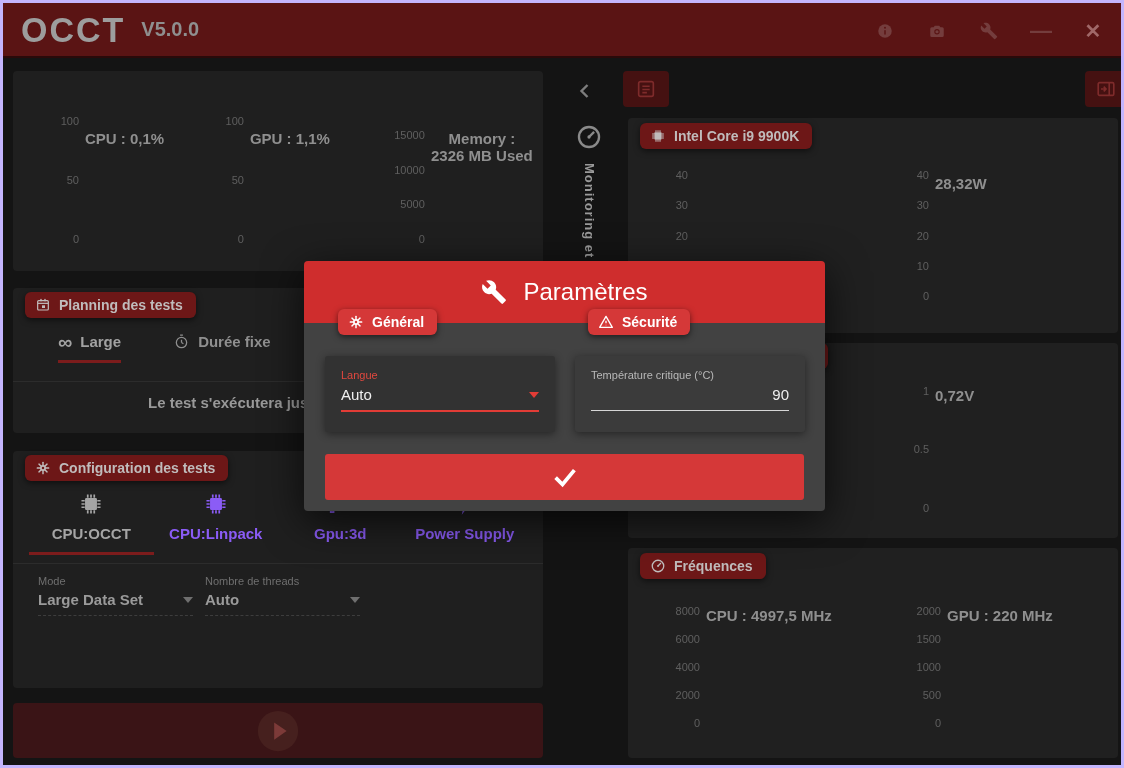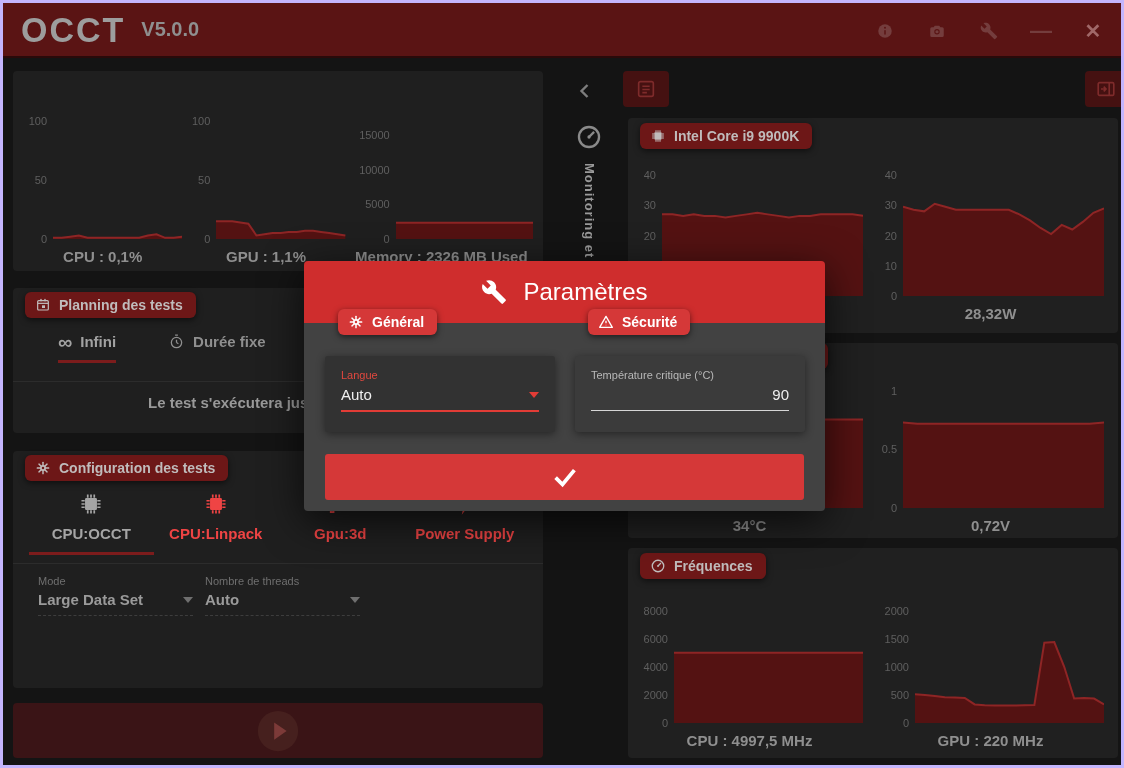--- a/index.html
+++ b/index.html
@@ -17,21 +17,21 @@
   .tb-btn.min{color:#743d3d;font-size:22px;font-weight:bold;}
 
   
   .panel{position:absolute;background:#1f1f1f;border-radius:4px;}
   .rbadge{position:absolute;display:inline-flex;align-items:center;gap:8px;background:#6d1717;color:#c0bcbc;font-weight:bold;font-size:14px;padding:5px 13px 5px 10px;border-radius:6px;box-shadow:0 2px 6px rgba(0,0,0,.55);z-index:3;white-space:nowrap;--hole:#6d1717;}
   .rbadge .i{width:16px;height:16px;flex:none;}
   .rbadge.bright{background:#d53838;color:#fff;--hole:#d53838;}
   .i{display:inline-block;}
 
   
-  .cgroup{display:flex;flex-direction:column;}
+  .cgroup{display:flex;flex-direction:row;margin-left:32px;}
   .chart{display:flex;flex:none;}
   .ticks{position:relative;flex:none;}
   .ticks span{position:absolute;right:6px;transform:translateY(-50%);font-size:11px;color:#5f5f5f;white-space:nowrap;}
   .plot{flex:1;position:relative;}
   .plot svg{position:absolute;left:0;top:0;width:100%;height:100%;}
   .plot .fill{fill:#541212;}
   .plot .line{fill:none;stroke:#8e2525;stroke-width:2;vector-effect:non-scaling-stroke;}
   .clabel{text-align:center;font-weight:bold;font-size:15px;color:#8f8f8f;margin-top:9px;}
 
   
@@ -42,21 +42,21 @@
   .ptabs{position:absolute;left:45px;top:45px;display:flex;gap:52px;align-items:flex-start;}
   .ptab{display:flex;align-items:center;gap:8px;font-weight:bold;font-size:15px;color:#8f8f8f;padding-bottom:10px;border-bottom:3px solid transparent;cursor:pointer;}
   .ptab.active{color:#a2a2a2;border-color:#7c1c1c;}
   .ptab .inf{font-size:20px;line-height:12px;}
   .ptab svg{width:17px;height:17px;}
   .p-divider{position:absolute;left:0;right:0;top:93px;height:1px;background:#2c2c2c;}
   .p-note{position:absolute;left:135px;top:106px;font-weight:bold;font-size:15px;color:#999;white-space:nowrap;}
 
   
   .ctabs{position:absolute;left:16px;top:40px;display:flex;width:498px;}
-  .ctab{flex:1;display:flex;flex-direction:column;align-items:center;gap:8px;font-weight:bold;font-size:15px;color:#ef4444;padding-bottom:10px;border-bottom:3px solid transparent;cursor:pointer;}
+  .ctab{flex:1;display:flex;flex-direction:column;align-items:center;gap:8px;font-weight:bold;font-size:15px;color:#8b5cf6;padding-bottom:10px;border-bottom:3px solid transparent;cursor:pointer;}
   .ctab svg{width:26px;height:26px;}
   .ctab.active{color:#a5a5a5;border-color:#7c1c1c;}
   .c-divider{position:absolute;left:0;right:0;top:112px;height:1px;background:#2c2c2c;}
   .field{position:absolute;width:155px;}
   .field .flabel{font-size:11px;color:#6f6f6f;margin-bottom:4px;}
   .field .fval{display:flex;align-items:center;justify-content:space-between;font-weight:bold;font-size:15px;color:#9a9a9a;padding-bottom:7px;border-bottom:1px dashed #3d3d3d;cursor:pointer;}
   .caret{width:0;height:0;border-left:5px solid transparent;border-right:5px solid transparent;border-top:6px solid #6f6f6f;}
 
   
   .play{position:absolute;left:10px;top:700px;width:530px;height:55px;background:#3a1416;border-radius:4px;display:flex;align-items:center;justify-content:center;cursor:pointer;}
@@ -186,21 +186,21 @@
           <path d="M4 9.5h16" stroke="currentColor" stroke-width="1.8"></path>
           <rect x="8" y="2.8" width="2" height="4" rx="1" fill="currentColor"></rect>
           <rect x="14" y="2.8" width="2" height="4" rx="1" fill="currentColor"></rect>
           <rect x="10.5" y="12.5" width="4.5" height="4" fill="currentColor"></rect>
         </svg>
       <span>Planning des tests</span>
     </div>
     <div class="ptabs">
       <div class="ptab active">
         <span class="inf">∞</span>
-        <span>Infini</span>
+        <span>Large</span>
       </div>
       <div class="ptab">
         <svg viewBox="0 0 24 24" fill="none" stroke="currentColor" stroke-width="1.8">
             <circle cx="12" cy="13.5" r="7.3"></circle>
             <path d="M12 13.5V9.6M12 13.5l2.7 1.6M10 3h4"></path>
           </svg>
         <span>Durée fixe</span>
       </div>
       <div class="ptab">
         <svg viewBox="0 0 24 24" fill="none" stroke="currentColor" stroke-width="1.8">

